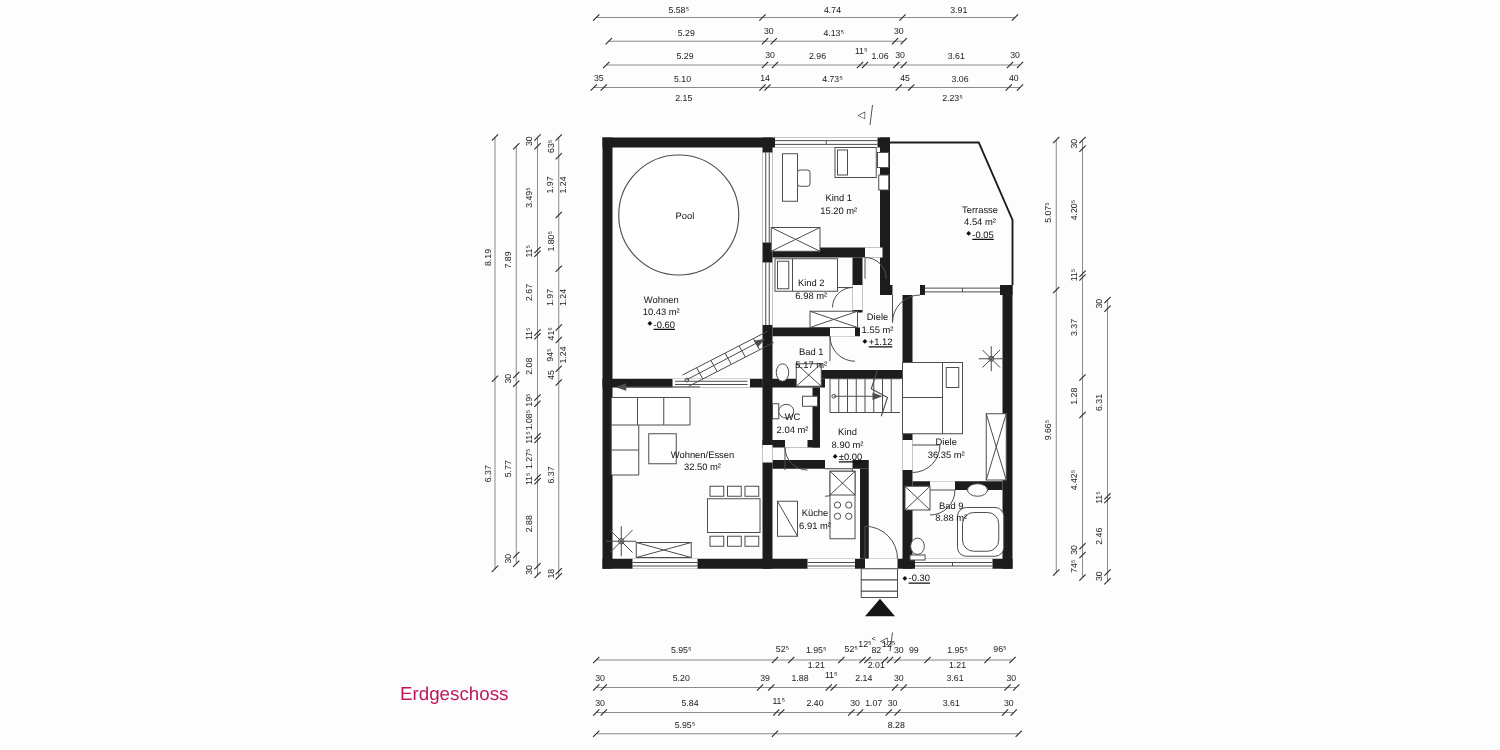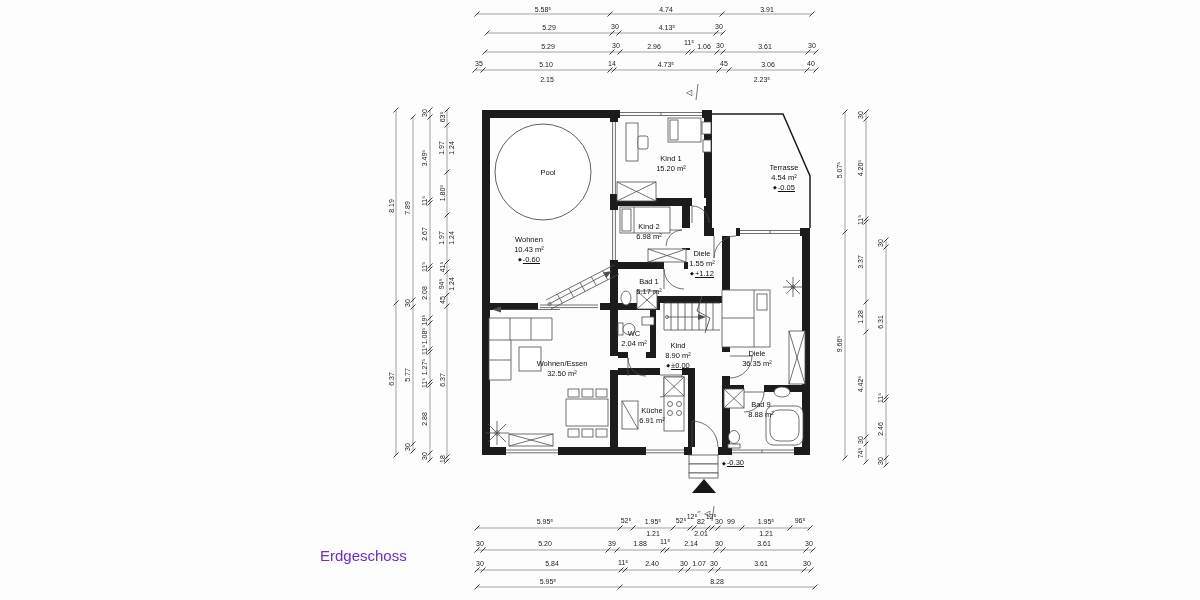--- a/index.html
+++ b/index.html
@@ -5,21 +5,21 @@
   html,body{margin:0;padding:0;background:#fff}
   .page{position:relative;width:1200px;height:600px;background:#fdfdfd;font-family:"Liberation Sans",sans-serif;overflow:hidden}
   .plan-svg{position:absolute;left:0;top:0}
   .d,.dv{position:absolute;font-size:7px;line-height:1;color:#1a1a1a;white-space:nowrap;transform:translate(-50%,-50%);font-style:normal}
   .dv{transform:translate(-50%,-50%) rotate(-90deg)}
   .room{position:absolute;transform:translate(-50%,0);text-align:center;font-size:7.5px;line-height:1.3;color:#111;white-space:nowrap}
   .room span{display:block}
   .lvl{display:flex !important;align-items:center;justify-content:center;gap:1px}
   .dia{font-size:5px;display:inline !important}
   .lv{text-decoration:underline;display:inline !important}
-  .title{position:absolute;font-size:15px;color:#6d28d9}
+  .title{position:absolute;font-size:15px;color:#be185d}
   .mark{position:absolute;font-size:8px;color:#222;transform:translate(-50%,-50%)}
   .mark.sm{font-size:6px}
 </style>
 </head>
 <body>
 
 <div class="page">
 
 <svg class="plan-svg" width="1200" height="600" viewBox="0 0 1200 600">
 

